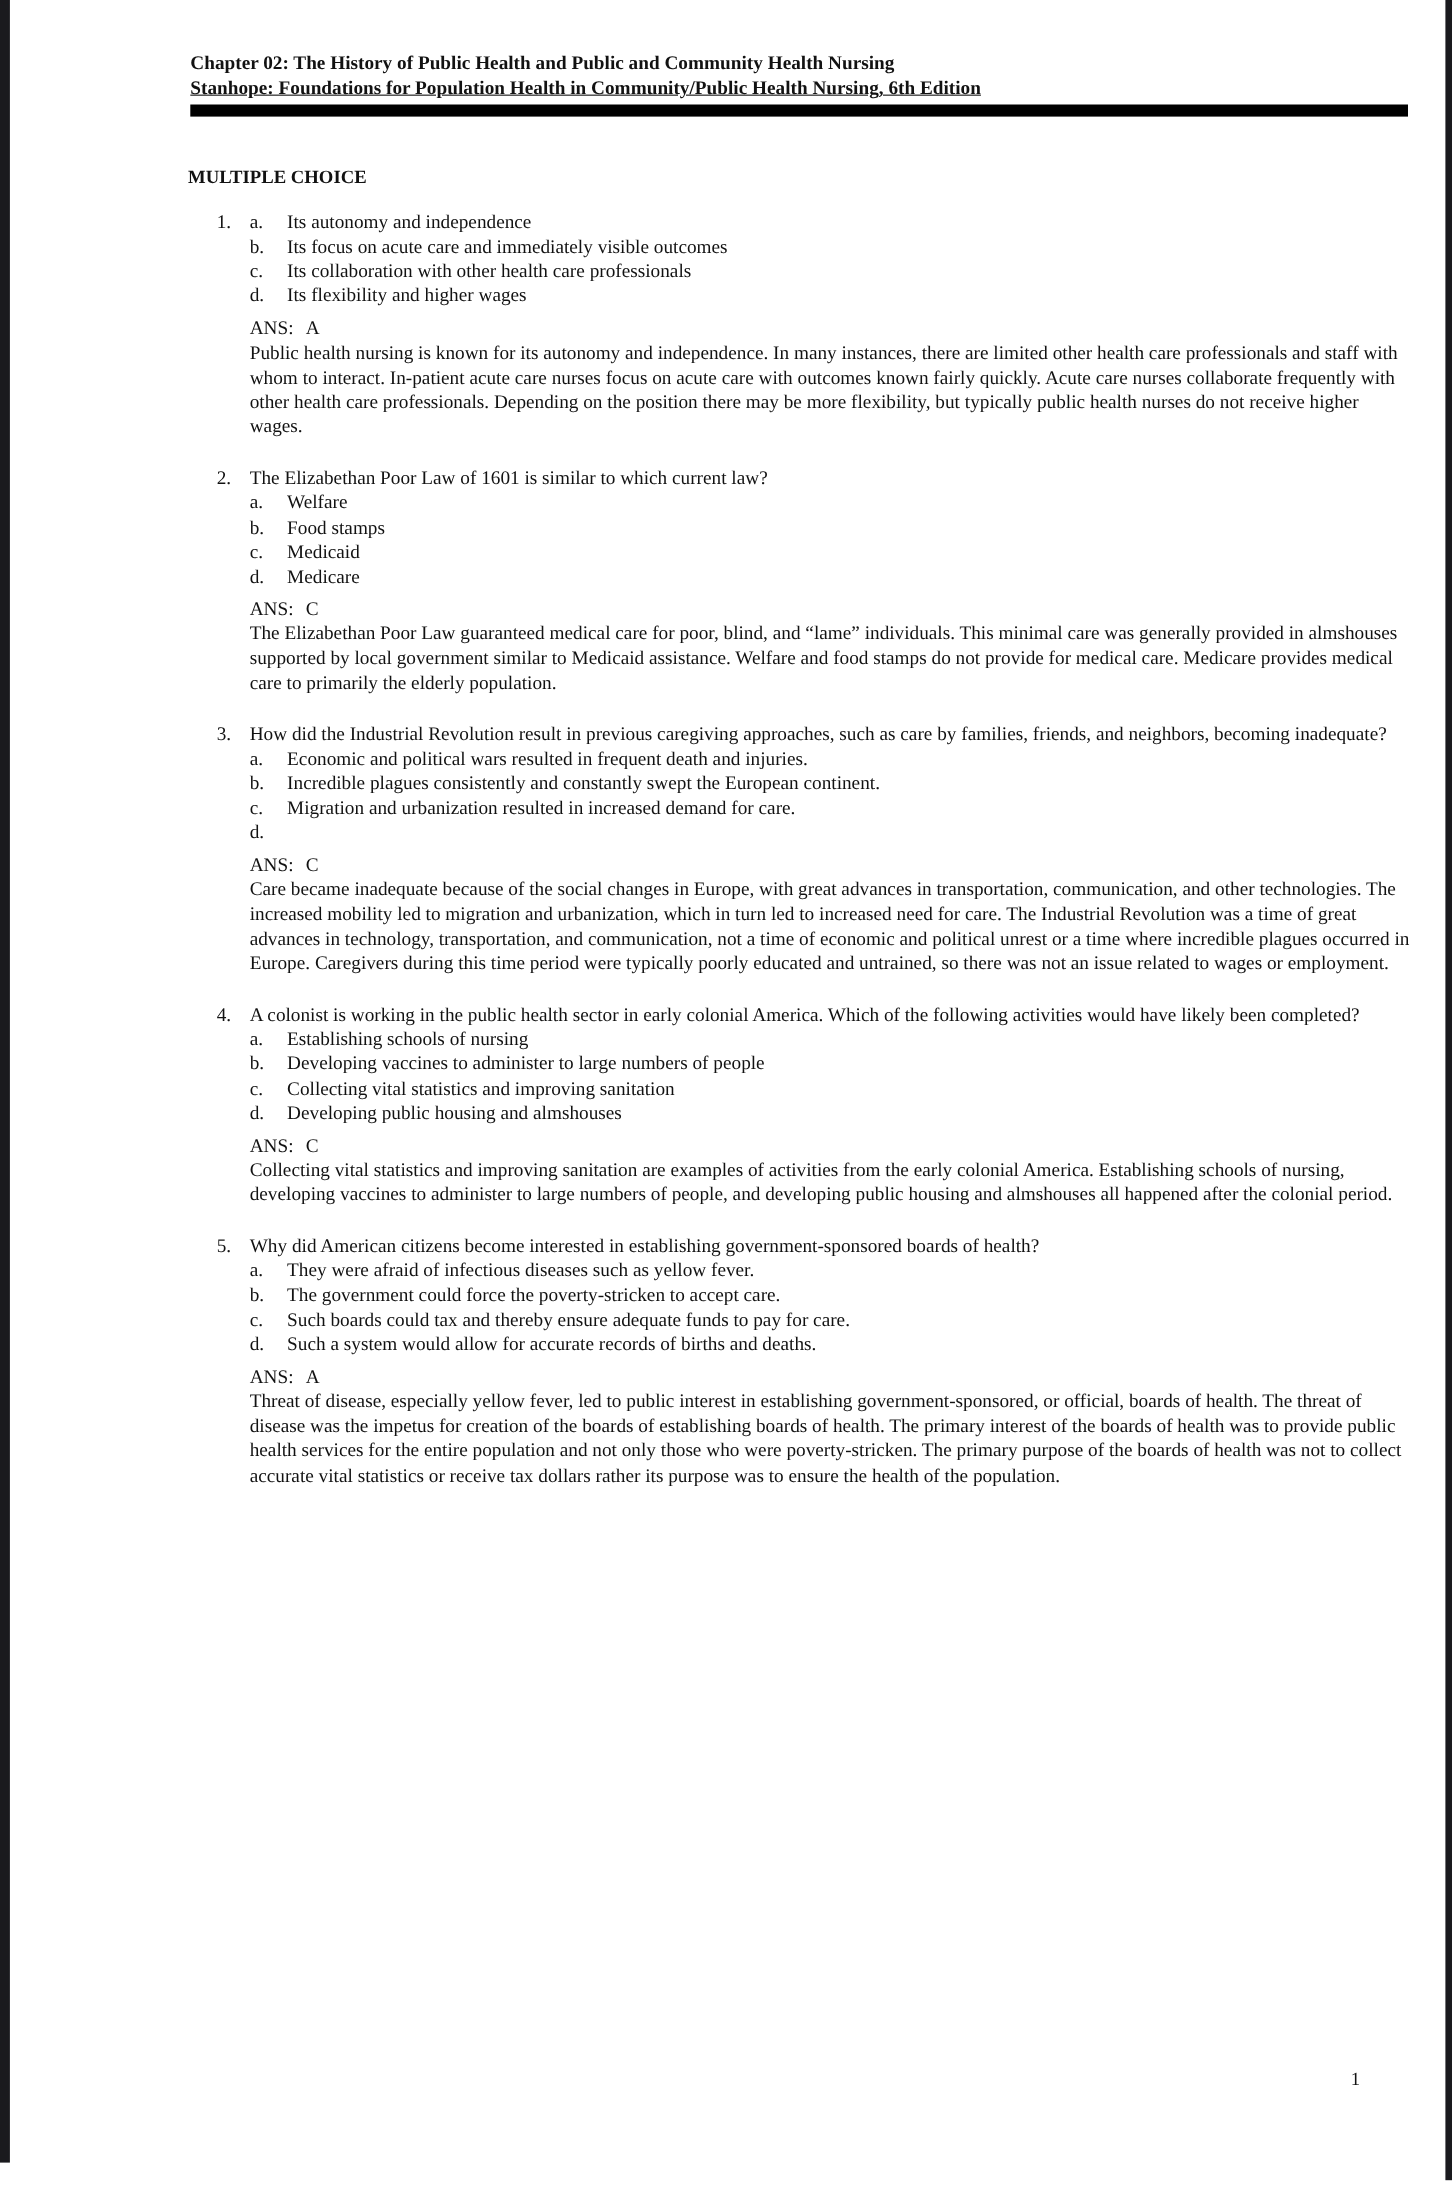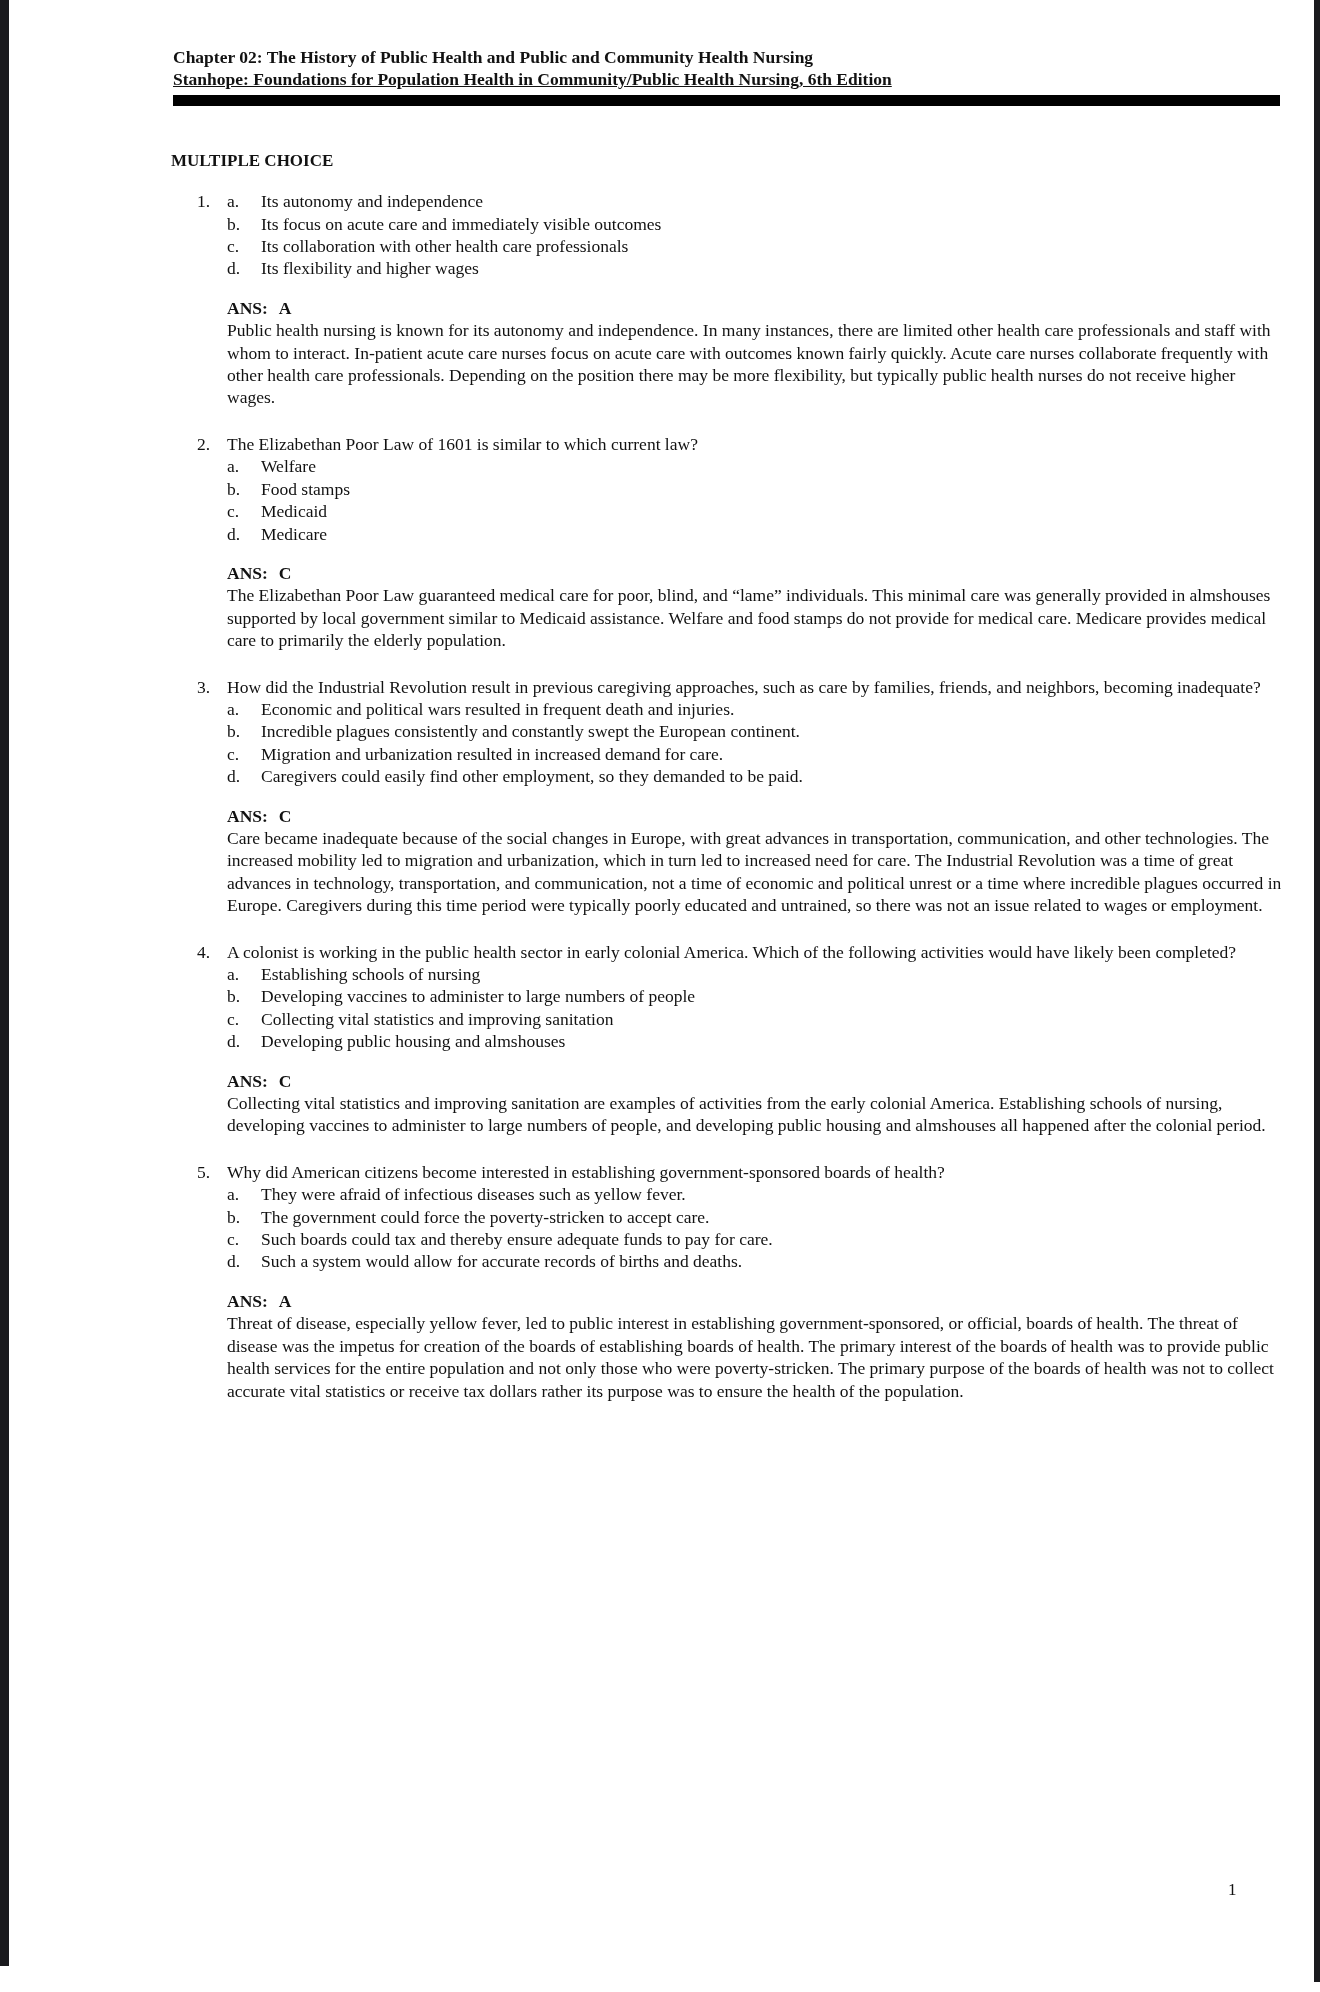--- a/index.html
+++ b/index.html
@@ -57,21 +57,21 @@
   .q-body { width: 1058px; }
   .q-text { font-size: 17.5px; line-height: 22.4px; }
 
   .opt { display: flex; }
   .opt-letter {
     width: 34px; flex: 0 0 34px;
     font-size: 17.5px; line-height: 22.4px;
   }
   .opt-text { font-size: 17.5px; line-height: 22.4px; }
 
-  .ans { margin-top: 17px; font-size: 17.5px; line-height: 22.4px; font-weight: bold; }
+  .ans { margin-top: 7px; font-size: 17.5px; line-height: 22.4px; }
   .ans-letter { margin-left: 11px; }
   .rationale { font-size: 17.5px; line-height: 22.4px; }
 
   .page-number {
     position: absolute;
     top: 1879px; left: 1228px;
     font-size: 17px; line-height: 22px;
   }
 </style>
 </head>
@@ -161,21 +161,20 @@
           <div class="opt">
             <span class="opt-letter">b.</span>
             <span class="opt-text">Incredible plagues consistently and constantly swept the European continent.</span>
           </div>
           <div class="opt">
             <span class="opt-letter">c.</span>
             <span class="opt-text">Migration and urbanization resulted in increased demand for care.</span>
           </div>
           <div class="opt">
             <span class="opt-letter">d.</span>
-            <span class="opt-text">Caregivers could easily find other employment, so they demanded to be paid.</span>
           </div>
           <div class="ans">
             <span>ANS:</span><span class="ans-letter">C</span>
           </div>
           <div class="rationale">Care became inadequate because of the social changes in Europe, with great advances in transportation, communication, and other technologies. The increased mobility led to migration and urbanization, which in turn led to increased need for care. The Industrial Revolution was a time of great advances in technology, transportation, and communication, not a time of economic and political unrest or a time where incredible plagues occurred in Europe. Caregivers during this time period were typically poorly educated and untrained, so there was not an issue related to wages or employment.</div>
         </div>
       </div>
     </div>
 
     <div class="question">

